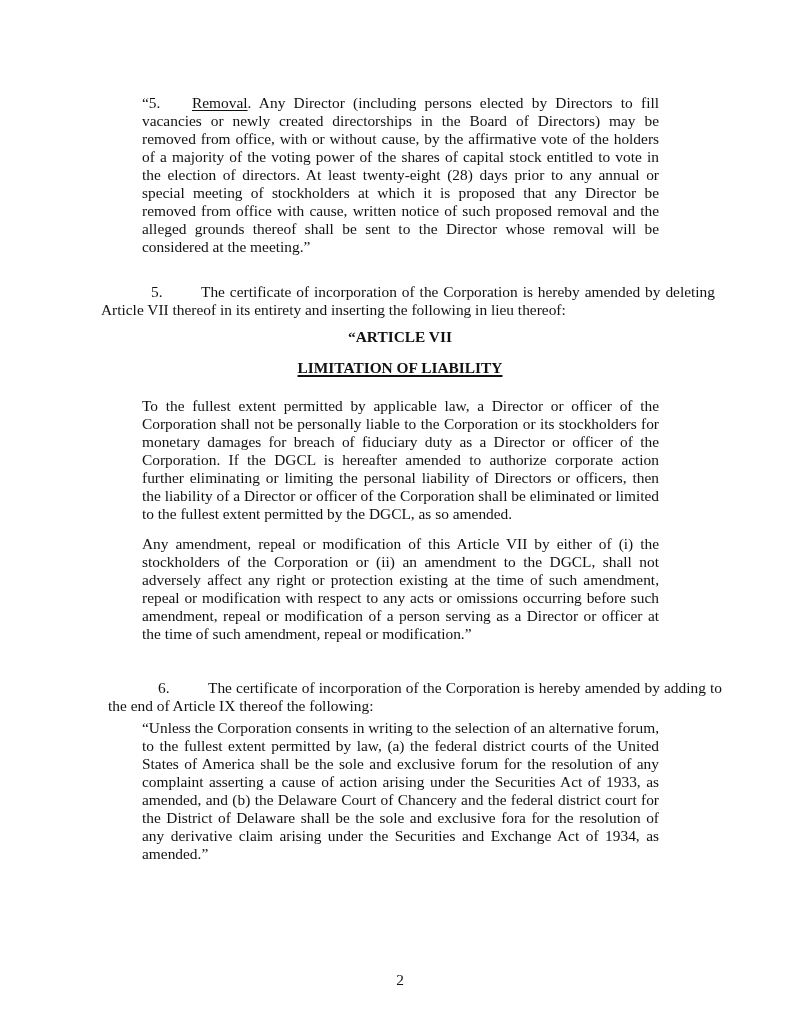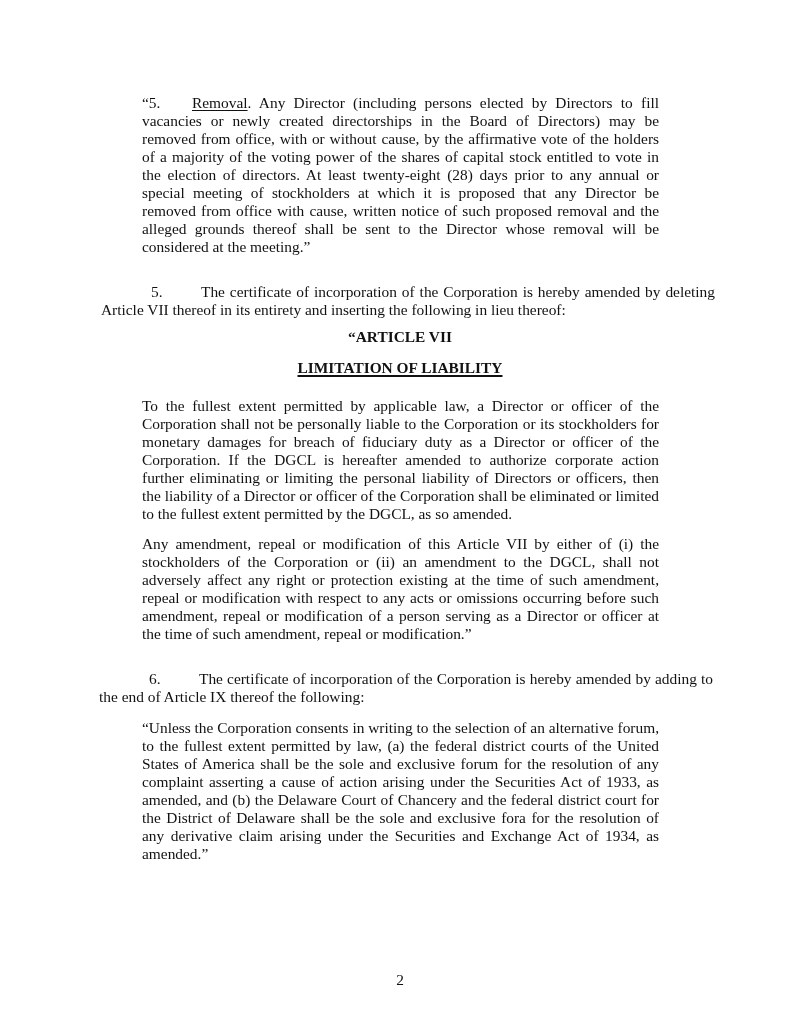--- a/index.html
+++ b/index.html
@@ -37,19 +37,19 @@
 
   <p class="full" style="top:274px; margin:9px;"><span style="display:inline-block;width:50px;"></span><span class="num tab1">5.</span><span>The certificate of incorporation of the Corporation is hereby amended by deleting Article VII thereof in its entirety and inserting the following in lieu thereof:</span></p>
 
   <div class="heading" style="top:359px;"><span class="u">LIMITATION OF LIABILITY</span></div>
   <div class="heading" style="top:328px;">“ARTICLE VII</div>
 
   <p class="block" style="top:397px; margin:0;">To the fullest extent permitted by applicable law, a Director or officer of the Corporation shall not be personally liable to the Corporation or its stockholders for monetary damages for breach of fiduciary duty as a Director or officer of the Corporation. If the DGCL is hereafter amended to authorize corporate action further eliminating or limiting the personal liability of Directors or officers, then the liability of a Director or officer of the Corporation shall be eliminated or limited to the fullest extent permitted by the DGCL, as so amended.</p>
 
   <p class="block" style="top:535px; margin:0;">Any amendment, repeal or modification of this Article VII by either of (i) the stockholders of the Corporation or (ii) an amendment to the DGCL, shall not adversely affect any right or protection existing at the time of such amendment, repeal or modification with respect to any acts or omissions occurring before such amendment, repeal or modification of a person serving as a Director or officer at the time of such amendment, repeal or modification.”</p>
 
-  <p class="full" style="top:663px; margin:7px;"><span style="display:inline-block;width:50px;"></span><span class="num tab1">6.</span><span>The certificate of incorporation of the Corporation is hereby amended by adding to the end of Article IX thereof the following:</span></p>
+  <p class="full" style="top:663px; margin:16px;"><span style="display:inline-block;width:50px;"></span><span class="num tab1">6.</span><span>The certificate of incorporation of the Corporation is hereby amended by adding to the end of Article IX thereof the following:</span></p>
 
   <p class="block" style="top:719px; margin:0;">“Unless the Corporation consents in writing to the selection of an alternative forum, to the fullest extent permitted by law, (a) the federal district courts of the United States of America shall be the sole and exclusive forum for the resolution of any complaint asserting a cause of action arising under the Securities Act of 1933, as amended, and (b) the Delaware Court of Chancery and the federal district court for the District of Delaware shall be the sole and exclusive fora for the resolution of any derivative claim arising under the Securities and Exchange Act of 1934, as amended.”</p>
 
 
   <div class="pageno">2</div>
 </div>
 
 </body></html>

